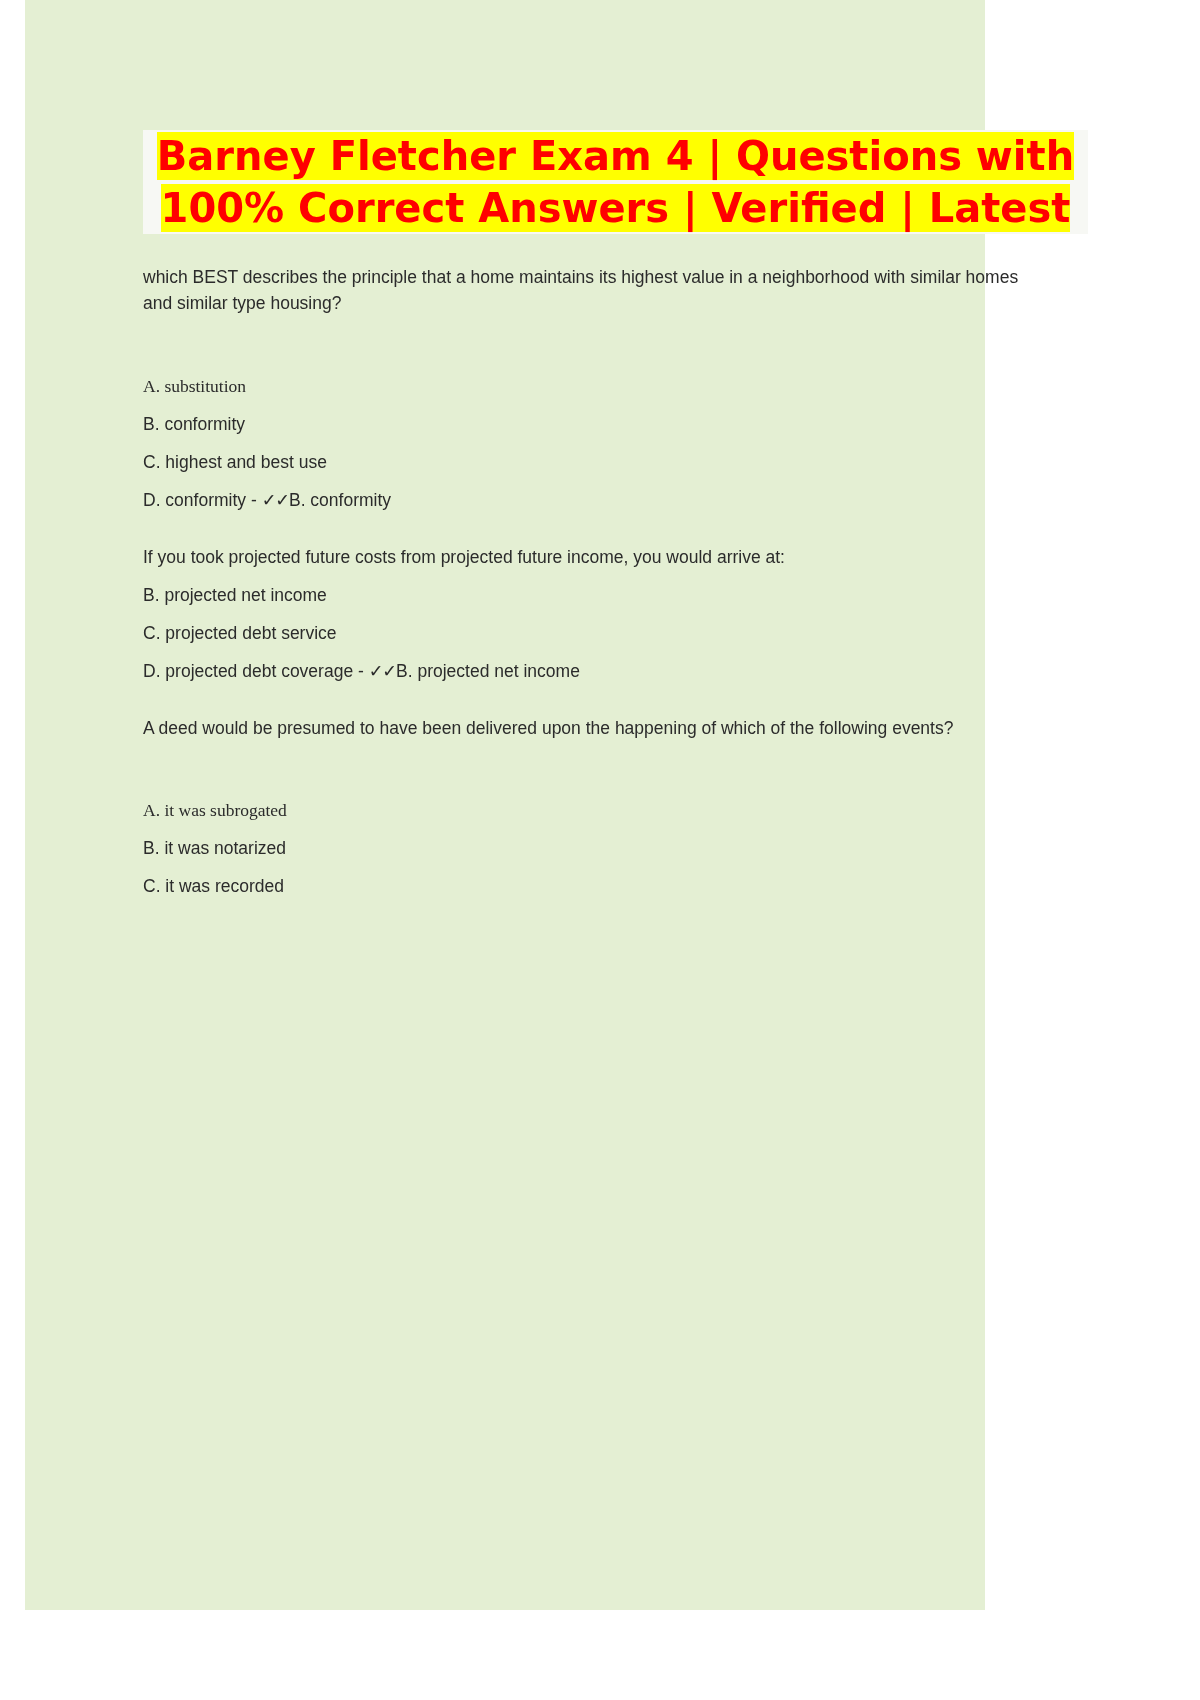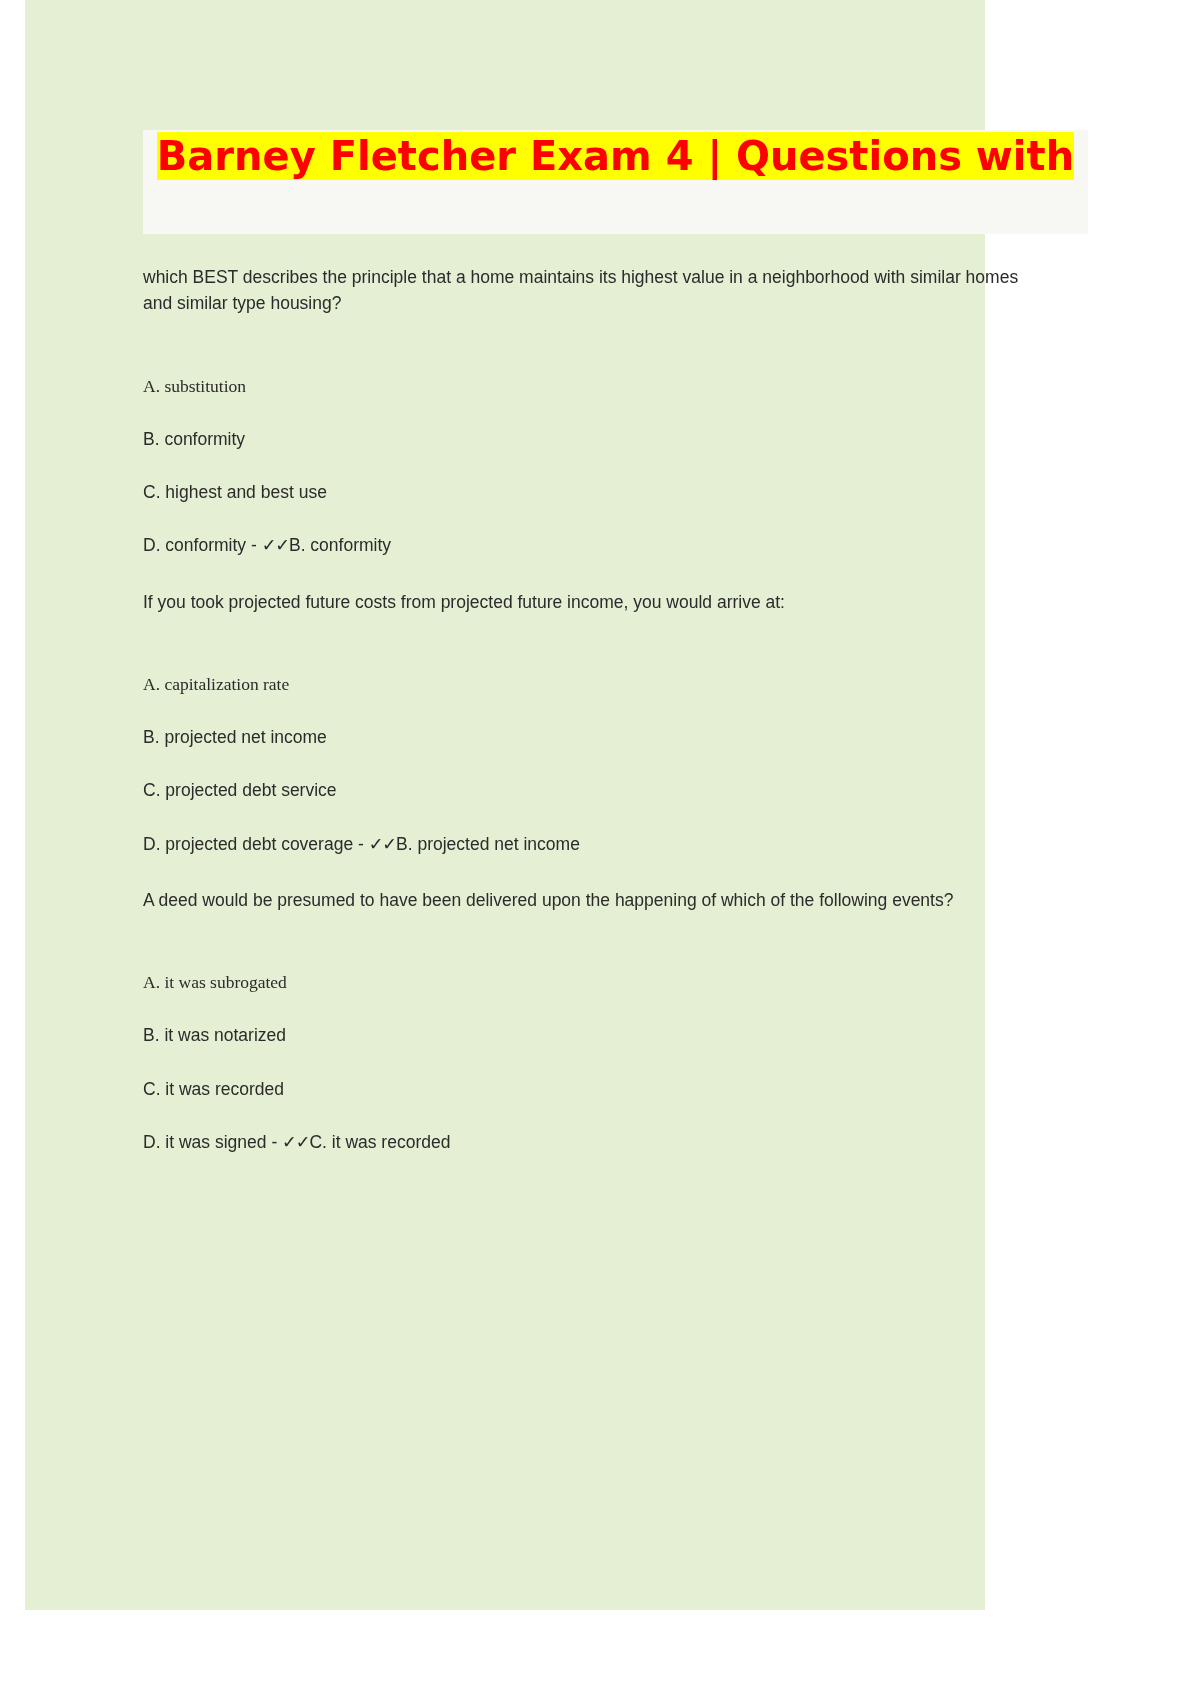--- a/index.html
+++ b/index.html
@@ -61,21 +61,21 @@
     font-family: "Liberation Sans", sans-serif;
     font-size: 17.5px;
     color: #2b2b2b;
     line-height: 1.5;
   }
   .question {
     margin-top: 30px;
     width: 890px;
   }
   .choice {
-    margin-top: 27px;
+    margin-top: 12px;
   }
   .choice.first {
     margin-top: 56px;
     font-family: Liberation Serif, serif;
   }
   .check {
     font-family: "DejaVu Sans", sans-serif;
     font-weight: bold;
     letter-spacing: -1px;
   }
@@ -85,49 +85,45 @@
 </style>
 </head>
 <body>
 
 <div class="page">
   <div class="content">
 
     <div class="title-block">
       <div class="title-text">
         <span class="hl">Barney Fletcher Exam 4 | Questions with</span><br>
-        <br>
+        <span class="hl">100% Correct Answers | Verified | Latest</span><br>
       </div>
     </div>
 
     <div class="q-block">
       <div class="body-text question">which BEST describes the principle that a home maintains its highest value in a neighborhood with similar homes and similar type housing?</div>
       <div class="body-text choice first">A. substitution</div>
       <div class="body-text choice">B. conformity</div>
       <div class="body-text choice">C. highest and best use</div>
       <div class="body-text choice">
         <span>D. conformity - </span><span class="check">✓✓</span><span>B. conformity</span>
       </div>
     </div>
 
     <div class="q-block">
       <div class="body-text question">If you took projected future costs from projected future income, you would arrive at:</div>
-      <div class="body-text choice first">A. capitalization rate</div>
       <div class="body-text choice">B. projected net income</div>
       <div class="body-text choice">C. projected debt service</div>
       <div class="body-text choice">
         <span>D. projected debt coverage - </span><span class="check">✓✓</span><span>B. projected net income</span>
       </div>
     </div>
 
     <div class="q-block">
       <div class="body-text question">A deed would be presumed to have been delivered upon the happening of which of the following events?</div>
       <div class="body-text choice first">A. it was subrogated</div>
       <div class="body-text choice">B. it was notarized</div>
       <div class="body-text choice">C. it was recorded</div>
-      <div class="body-text choice">
-        <span>D. it was signed - </span><span class="check">✓✓</span><span>C. it was recorded</span>
-      </div>
     </div>
 
   </div>
 </div>
 <div class="page-bottom-strip"></div>
 
 </body></html>

